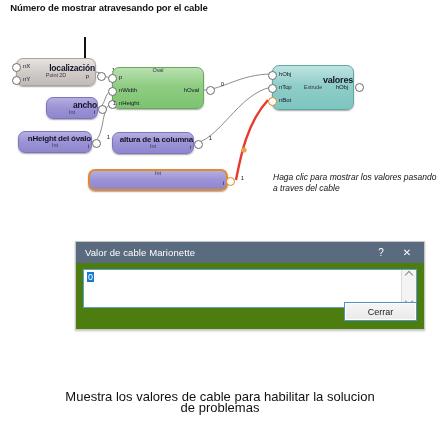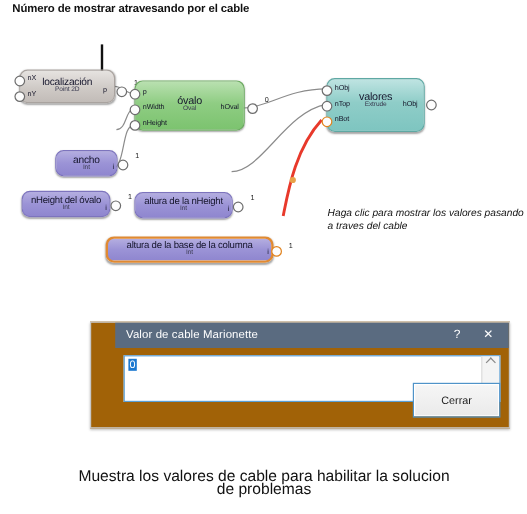--- a/index.html
+++ b/index.html
@@ -45,22 +45,22 @@
   .node {
     position: absolute;
     border-radius: 7px;
     box-sizing: border-box;
     box-shadow: 0 1px 1.5px rgba(0,0,0,.35);
     font-size: 8px;
     color: #14142b;
     overflow: visible;
   }
   .node .ntitle {
-    font-weight: normal;
-    text-align: center;
+    font-weight: bold;
+    text-align: right;
     white-space: nowrap;
     letter-spacing: -0.2px;
   }
   .node .nsub {
     font-size: 5.5px;
     text-align: center;
     color: #3a3a50;
     letter-spacing: -0.1px;
     margin-top: -1px;
   }
@@ -73,21 +73,20 @@
     background: linear-gradient(180deg,#b9e0b0 0%, #8fcd83 45%, #7cc36f 100%);
     border: 1px solid #6aa85f;
   }
   .node.teal {
     background: linear-gradient(180deg,#bfe4e2 0%, #8fcdc8 45%, #7ec5c0 100%);
     border: 1px solid #5fa8a3;
   }
   .node.purple {
     background: linear-gradient(180deg,#b4aee0 0%, #9b93d6 50%, #8f86cf 100%);
     border: 1px solid #7d74bd;
-    margin-top: 28px;
   }
   .node.selected {
     border: 2px solid #e08a33;
   }
 
   
   .port {
     position: absolute;
     width: 9px; height: 9px;
     border-radius: 50%;
@@ -114,27 +113,26 @@
   #cable-hint {
     left: 273px; top: 172px; width: 166px;
     font-size: 8.5px;
     line-height: 10.5px;
     color: #111;
     font-style: italic;
   }
 
   
   #dialog {
-    left: 75px; top: 268px;
+    left: 75px; top: 241px;
     width: 350px; height: 89px;
-    background: #a16207;
+    background: #4d7c0f;
     border: 1px solid #c8c8c8;
     box-shadow: 0 1px 2px rgba(0,0,0,.25);
     box-sizing: border-box;
-    padding-left: 20px;
   }
   #dialog-titlebar {
     height: 21px;
     background: #5a6b80;
     display: flex;
     align-items: center;
     padding: 0 4px 0 9px;
     box-sizing: border-box;
   }
   #dialog-title {
@@ -196,21 +194,21 @@
     border-left: 1.4px solid #8a8a8a;
     border-top: 1.4px solid #8a8a8a;
     transform: rotate(45deg);
   }
   .chev.down::before { transform: rotate(225deg); top: -1px; }
   #dialog-footer {
     position: absolute;
     right: 7px; bottom: 8px;
   }
   #close-button {
-    width: 73px; height: 29px;
+    width: 73px; height: 19px;
     background: linear-gradient(180deg,#f6f6f6 0%, #eaeaea 100%);
     border: 1px solid #4f93c8;
     box-shadow: inset 0 0 0 1px #ffffff;
     font-size: 9px;
     color: #1a1a1a;
     display: flex; align-items: center; justify-content: center;
     box-sizing: border-box;
     cursor: default;
   }
 
@@ -253,21 +251,20 @@
   <span class="portlabel" style="left:6px; top:4px;">nX</span>
   <div class="port" style="left:-5px; top:17px;"></div>
   <span class="portlabel" style="left:6px; top:17px;">nY</span>
 
   <span class="portlabel" style="right:6px; top:14px;">p</span>
   <div class="port" style="right:-11px; top:13px;"></div>
   <span class="countlabel" style="right:-20px; top:8px;">1</span>
 </div>
 
 <div class="node green abs" style="left:112px; top:67px; width:92px; height:42px;">
-  <div class="ntitle" style="margin-top:11px; font-size:9px;">óvalo</div>
   <div class="nsub">Oval</div>
 
   <div class="port" style="left:-5px; top:6px;"></div>
   <span class="portlabel" style="left:6px; top:6px;">p</span>
   <div class="port" style="left:-5px; top:19px;"></div>
   <span class="portlabel" style="left:6px; top:19px;">nWidth</span>
   <div class="port" style="left:-5px; top:32px;"></div>
   <span class="portlabel" style="left:6px; top:32px;">nHeight</span>
 
   <span class="portlabel" style="right:4px; top:19px;">hOval</span>
@@ -300,29 +297,28 @@
 
 <div class="node purple abs" style="left:18px; top:131px; width:74px; height:22px;">
   <div class="ntitle" style="margin-top:2px; font-size:8px;">nHeight del óvalo</div>
   <div class="nsub">Int</div>
   <span class="portlabel" style="right:2px; bottom:3px;">i</span>
   <div class="port" style="right:-10px; top:7px;"></div>
   <span class="countlabel" style="right:-19px; top:2px;">1</span>
 </div>
 
 <div class="node purple abs" style="left:112px; top:132px; width:82px; height:22px;">
-  <div class="ntitle" style="margin-top:2px; font-size:8px;">altura de la nHeight</div>
+  <div class="ntitle" style="margin-top:2px; font-size:8px;">altura de la columna</div>
   <div class="nsub">Int</div>
   <span class="portlabel" style="right:2px; bottom:3px;">i</span>
   <div class="port" style="right:-10px; top:7px;"></div>
   <span class="countlabel" style="right:-19px; top:2px;">1</span>
 </div>
 
 <div class="node purple selected abs" style="left:88px; top:169px; width:140px; height:22px;">
-  <div class="ntitle" style="margin-top:1px; font-size:8px;">altura de la base de la columna</div>
   <div class="nsub">Int</div>
   <span class="portlabel" style="right:2px; bottom:3px;">i</span>
   <div class="port hot" style="right:-9px; top:6px;"></div>
   <span class="countlabel" style="right:-18px; top:4px;">1</span>
 </div>
 
 <div class="abs" id="cable-hint">Haga clic para mostrar los valores pasando a traves del cable</div>
 
 <div class="abs" id="dialog">
   <div id="dialog-titlebar">

